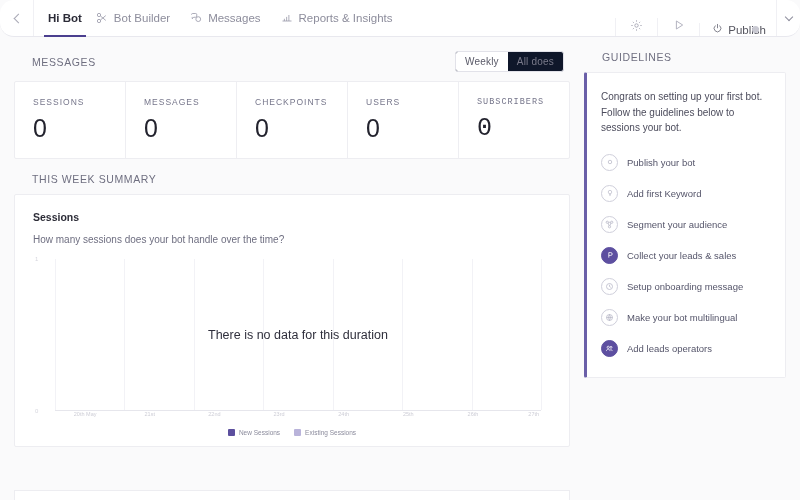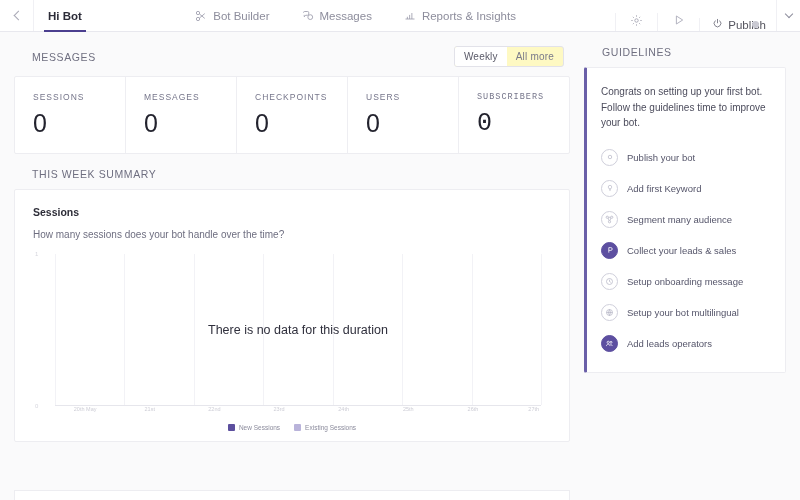--- a/index.html
+++ b/index.html
@@ -8,26 +8,27 @@
     width: 800px;
     height: 500px;
     background: #fafafb;
     font-family: "Liberation Sans", sans-serif;
     color: #3a3a44;
     overflow: hidden;
   }
 
   
   .topbar {
-    height: 32px;
+    height: 37px;
     background: #ffffff;
     display: flex;
     align-items: stretch;
     border-bottom: 1px solid #e8e8ee;
     position: relative;
+    border-radius: 14px;
   }
   .back-btn {
     width: 34px;
     display: flex;
     align-items: center;
     justify-content: center;
     border-right: 1px solid #f0f0f4;
   }
   .chev-left {
     width: 7px; height: 7px;
@@ -49,22 +50,22 @@
     content: "";
     position: absolute;
     left: 10px; right: 10px; bottom: -1px;
     height: 2.5px;
     background: #4b3f8f;
   }
   .nav-center {
     flex: 1;
     display: flex;
     align-items: center;
-    justify-content: center;
-    gap: 32px;
+    justify-content: flex-start;
+    gap: 20px;
   }
   .nav-item {
     display: flex;
     align-items: center;
     gap: 6px;
     font-size: 11.5px;
     color: #8d8d9c;
   }
   .nav-item svg { display: block; }
   .topbar-right {
@@ -127,21 +128,21 @@
     color: #6f6f80;
     padding: 14px 0 9px 18px;
     display: flex;
     align-items: center;
     justify-content: space-between;
   }
 
   
   .toggle {
     display: flex;
-    background: #fef9c3;
+    background: #0f172a;
     border: 1px solid #e2e2e9;
     border-radius: 3px;
     overflow: hidden;
     margin-right: 6px;
   }
   .toggle span {
     font-size: 10px;
     letter-spacing: 0.2px;
     padding: 4px 9px;
     color: #7a7a8a;
@@ -395,21 +396,21 @@
 </div>
 
 <div class="content">
 
   <div class="col-left">
 
     <div class="section-head">
       <span>MESSAGES</span>
       <span class="toggle">
         <span class="active">Weekly</span>
-        <span>All more</span>
+        <span>All does</span>
       </span>
     </div>
 
     <div class="card stats">
       <div class="stat">
         <div class="stat-label">SESSIONS</div>
         <div class="stat-value">0</div>
       </div>
       <div class="stat">
         <div class="stat-label">MESSAGES</div>
@@ -478,21 +479,21 @@
 
   </div>
 
   <div class="col-right">
 
     <div class="section-head">
       <span>GUIDELINES</span>
     </div>
 
     <div class="card guide-card">
-      <div class="guide-intro">Congrats on setting up your first bot. Follow the guidelines time to improve your bot.</div>
+      <div class="guide-intro">Congrats on setting up your first bot. Follow the guidelines below to sessions your bot.</div>
 
       <div class="guide-item">
         <span class="gicon">
           <svg width="8" height="8" viewBox="0 0 12 12" fill="none" stroke="#b6b6c6" stroke-width="1.1">
             <circle cx="6" cy="6" r="2.6"></circle>
           </svg>
         </span>
         <span class="guide-label">Publish your bot</span>
       </div>
 
@@ -509,21 +510,21 @@
 
       <div class="guide-item">
         <span class="gicon">
           <svg width="9" height="9" viewBox="0 0 12 12" fill="none" stroke="#b6b6c6" stroke-width="1">
             <circle cx="3" cy="3" r="1.5"></circle>
               <circle cx="9" cy="3" r="1.5"></circle>
             <circle cx="6" cy="9" r="1.5"></circle>
             <path d="M4.3 4.1 5.3 7.6M7.7 4.1 6.7 7.6M4.5 3h3"></path>
           </svg>
         </span>
-        <span class="guide-label">Segment many audience</span>
+        <span class="guide-label">Segment your audience</span>
       </div>
 
       <div class="guide-item">
         <span class="gicon filled">
           <svg width="8" height="8" viewBox="0 0 12 12" fill="none" stroke="#ffffff" stroke-width="1.2">
             <path d="M4.2 10V2.4h3a2.1 2.1 0 0 1 0 4.2h-3"></path>
           </svg>
         </span>
         <span class="guide-label">Collect your leads &amp; sales</span>
       </div>
@@ -539,21 +540,21 @@
       </div>
 
 
       <div class="guide-item">
         <span class="gicon">
           <svg width="9" height="9" viewBox="0 0 12 12" fill="none" stroke="#b6b6c6" stroke-width="1">
             <circle cx="6" cy="6" r="4"></circle>
             <path d="M2 6h8M6 2a7 7 0 0 1 0 8M6 2a7 7 0 0 0 0 8"></path>
           </svg>
         </span>
-        <span class="guide-label">Setup your bot multilingual</span>
+        <span class="guide-label">Make your bot multilingual</span>
       </div>
 
       <div class="guide-item">
         <span class="gicon filled">
           <svg width="9" height="9" viewBox="0 0 12 12" fill="none" stroke="#ffffff" stroke-width="1">
             <circle cx="4.3" cy="4.4" r="1.5"></circle>
               <circle cx="8" cy="4.4" r="1.3"></circle>
             <path d="M1.9 9.4c0-1.5 1.1-2.4 2.4-2.4s2.4.9 2.4 2.4M7.2 7.2c1.3 0 2.3.9 2.3 2.2"></path>
           </svg>
         </span>

